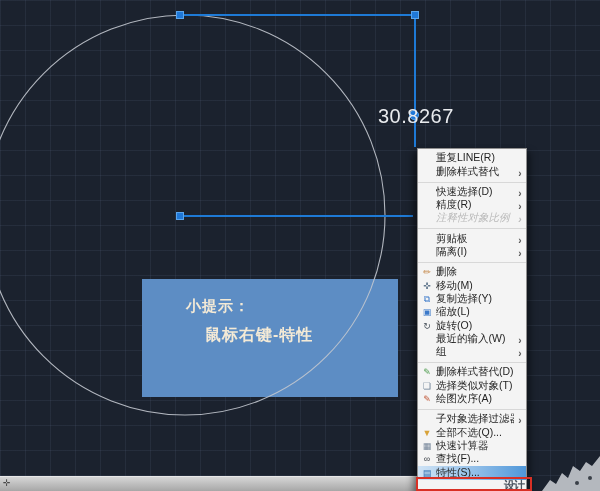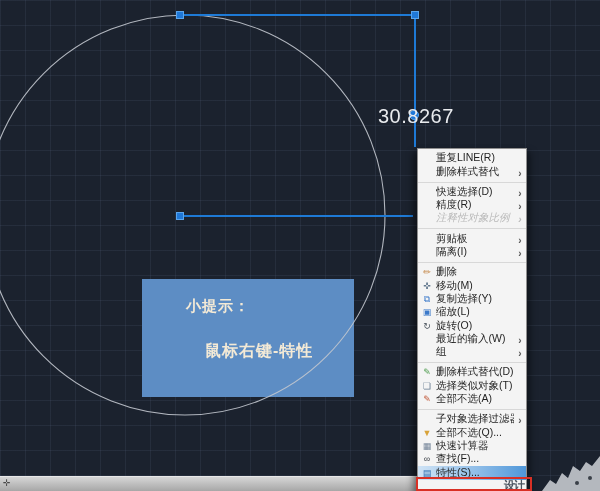--- a/index.html
+++ b/index.html
@@ -7,25 +7,25 @@
   #stage{
     position:relative;width:600px;height:491px;overflow:hidden;
     background-color:#1b222e;
     background-image:
       linear-gradient(rgba(140,165,200,0.09) 1px, transparent 1px),
       linear-gradient(90deg, rgba(140,165,200,0.09) 1px, transparent 1px);
     background-size:25px 25px;
   }
   
   .tipbox{
-    position:absolute;left:142px;top:279px;width:212px;height:118px;
+    position:absolute;left:142px;top:279px;width:256px;height:118px;
     background:#5d8dc4;z-index:1;
   }
   .tip-title{position:absolute;left:44px;top:18px;font-size:15px;font-weight:bold;color:#f4ead6;letter-spacing:1px;}
-  .tip-body{position:absolute;left:63px;top:46px;font-size:16px;font-weight:bold;color:#f4ead6;letter-spacing:1px;margin-top:16px;}
+  .tip-body{position:absolute;left:63px;top:46px;font-size:16px;font-weight:bold;color:#f4ead6;letter-spacing:1px;}
   
   #draw{position:absolute;left:0;top:0;z-index:2;}
   
   .dimtext{
     position:absolute;left:378px;top:105px;width:74px;text-align:center;
     font-size:20px;color:#e9ebee;z-index:3;letter-spacing:0.5px;
   }
   
   .bottombar{
     position:absolute;left:0;top:476px;width:417px;height:15px;
@@ -184,21 +184,21 @@
           <span class="lbl">删除样式替代(D)</span>
           <span class="arrow"></span>
         </div>
         <div class="mi">
           <span class="ic" style="color: rgb(100, 121, 143);">❏</span>
           <span class="lbl">选择类似对象(T)</span>
           <span class="arrow"></span>
         </div>
         <div class="mi">
           <span class="ic" style="color: rgb(192, 85, 53);">✎</span>
-          <span class="lbl">全部不选(A)</span>
+          <span class="lbl">绘图次序(A)</span>
           <span class="arrow"></span>
         </div>
         <div class="sep">
           <div></div>
         </div>
         <div class="mi">
           <span class="ic"></span>
           <span class="lbl">子对象选择过滤器</span>
           <span class="arrow">›</span>
         </div>

